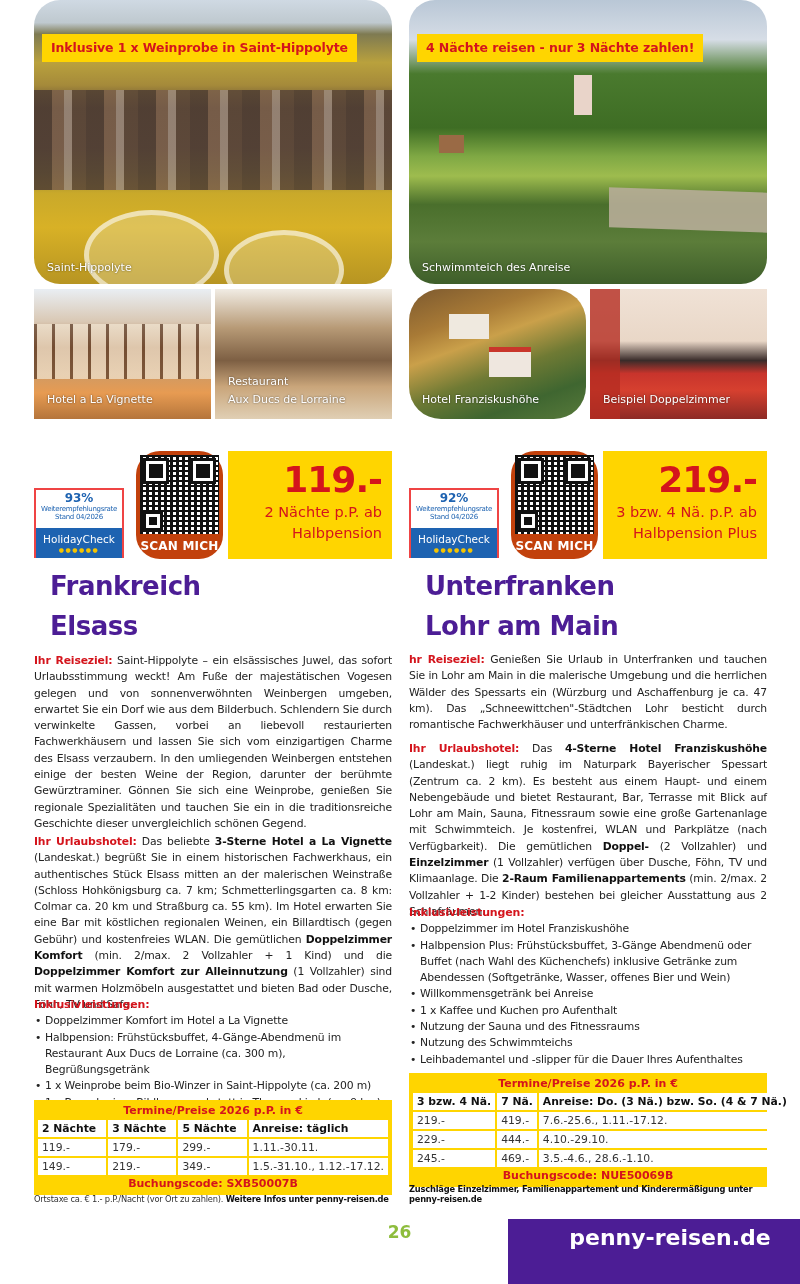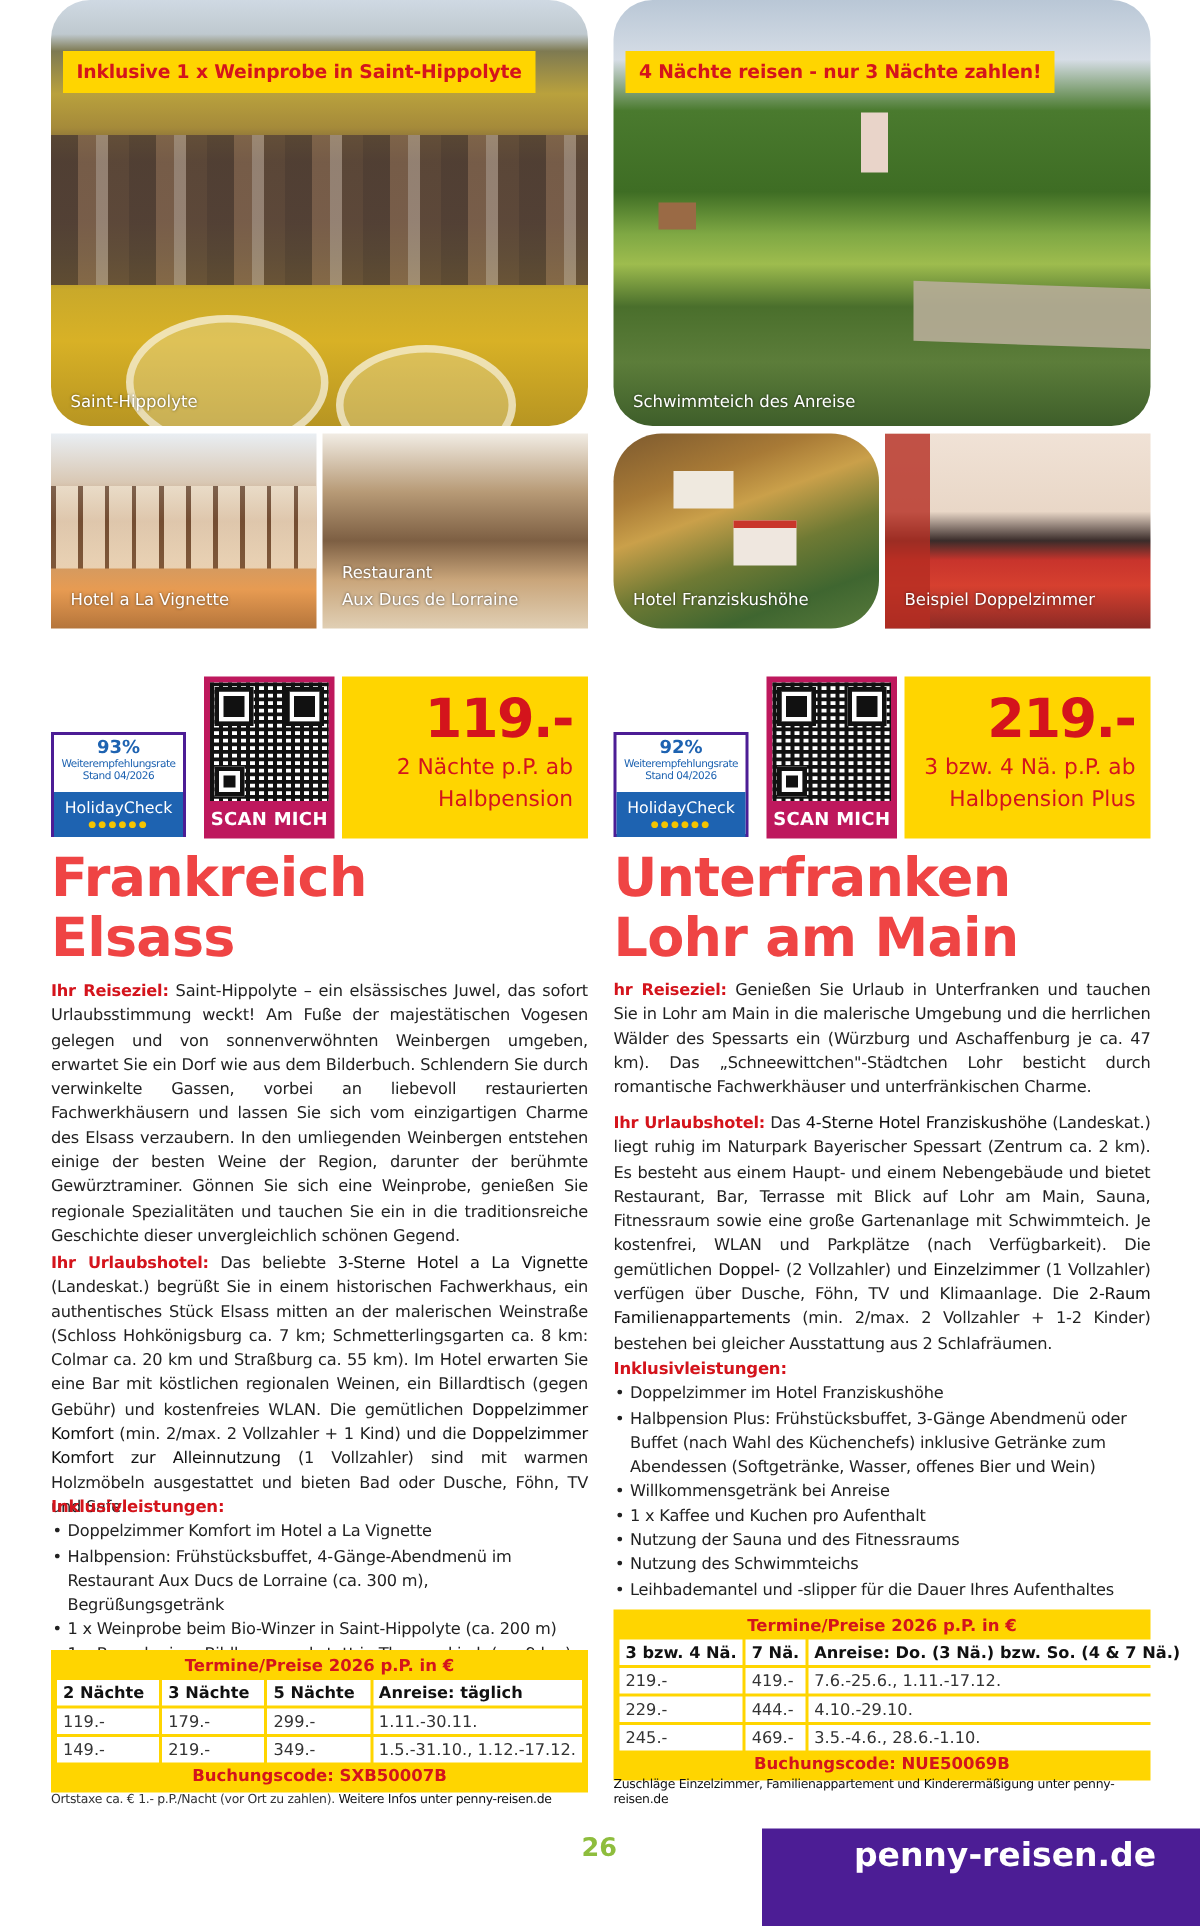--- a/index.html
+++ b/index.html
@@ -47,53 +47,53 @@
   .t-vignette::before { content:""; position:absolute; left:0; right:0; top:35px; height:55px; background: repeating-linear-gradient(90deg, #5a3a26 0 3px, #f2e7d4 3px 18px); opacity:.7; }
   .t-restaurant { background: linear-gradient(180deg, #f1ece4 0%, #b79a76 30%, #7d5f43 55%, #c9a57a 75%, #e0cfb4 100%); }
   .t-franz { background: linear-gradient(160deg, #7d5a2f 0%, #a87a36 25%, #caa04a 40%, #6f7a34 60%, #3f6630 80%, #587a3b 100%); border-radius: 32px; }
   .t-franz::before { content:""; position:absolute; left:40px; top:25px; width:40px; height:25px; background:#efe9df; }
   .t-franz::after { content:""; position:absolute; left:80px; top:58px; width:42px; height:25px; background:#efe7df; border-top:5px solid #c9362b; }
   .t-room { background: linear-gradient(180deg, #f0e2d6 0%, #e9d7c7 40%, #3a2c2a 55%, #c8342c 65%, #d6402f 78%, #8d2a25 100%); }
   .t-room::before { content:""; position:absolute; left:0; top:0; width:30px; height:100%; background:#b52d22; opacity:.8; }
 
   
   .info-row { position: absolute; top: 451px; left: 0; width: 358px; height: 108px; }
-  .hc-badge { position: absolute; left: 0; top: 37px; width: 90px; height: 70px; border: 2px solid #4c1d95; background: #fff; }
+  .hc-badge { position: absolute; left: 0; top: 37px; width: 90px; height: 70px; border: 2px solid #ef4444; background: #fff; }
   .hc-top { height: 38px; text-align: center; }
   .hc-pct { color: #1e63b1; font-weight: bold; font-size: 12px; line-height: 14px; padding-top: 1px; }
   .hc-sub { color: #1e63b1; font-size: 7px; line-height: 8px; letter-spacing: -0.3px; }
   .hc-bottom { background: #1e63b1; height: 30px; color: #fff; text-align: center; font-size: 10.5px; line-height: 14px; padding-top: 4px; }
   .hc-stars { color: #f5c400; font-size: 6px; letter-spacing: 1.5px; line-height: 7px; }
 
-  .qr { position: absolute; left: 102px; top: 0; width: 87px; height: 108px; background: #be185d; padding: 4px; }
+  .qr { position: absolute; left: 102px; top: 0; width: 87px; height: 108px; background: #c2410c; padding: 4px; border-radius: 24px; }
   .qr-code {
     width: 79px; height: 79px; background-color: #fff;
     background-image:
       linear-gradient(90deg, #111 50%, transparent 50%),
       linear-gradient(#111 50%, transparent 50%);
     background-size: 6px 6px, 5px 5px;
     position: relative;
   }
   .qr-code::before, .qr-code::after, .qr-code .finder {
     content: ""; position: absolute; width: 20px; height: 20px; border: 3px solid #111; background: #fff; box-shadow: inset 0 0 0 3px #fff, inset 0 0 0 10px #111;
   }
   .qr-code::before { left: 3px; top: 3px; }
   .qr-code::after { right: 3px; top: 3px; }
   .qr-code .finder { left: 3px; bottom: 3px; }
   .qr-label { color: #fff; font-weight: bold; font-size: 12px; text-align: center; margin-top: 5px; letter-spacing: 0.2px; }
 
   .price-box { position: absolute; left: 194px; top: 0; width: 164px; height: 108px; background: #ffd500; text-align: right; padding: 10px 10px 0 0; }
   .price { color: #d4141c; font-weight: bold; font-size: 36px; line-height: 38px; letter-spacing: -1px; }
   .price-sub { color: #d4141c; font-size: 14.5px; line-height: 21px; margin-top: 3px; }
 
-  .title { position: absolute; top: 566px; left: 0; font-family: "DejaVu Sans", sans-serif; font-weight: bold; font-size: 36px; line-height: 40px; color: #ef4444; letter-spacing: -0.5px; }
+  .title { position: absolute; top: 566px; left: 16px; font-family: "DejaVu Sans", sans-serif; font-weight: bold; font-size: 26px; line-height: 40px; color: #4c1d95; letter-spacing: -0.5px; }
 
   .body-text { position: absolute; left: 0; width: 358px; font-size: 10.8px; line-height: 16.3px; color: #222; text-align: justify; letter-spacing: -0.15px; }
   .lbl { color: #d4141c; font-weight: bold; }
-  .b { font-weight: normal; color: #111; }
+  .b { font-weight: bold; color: #111; }
 
   .incl-title { color: #d4141c; font-weight: bold; font-size: 11px; }
   .incl-list { list-style: none; font-size: 10.8px; line-height: 16.3px; letter-spacing: -0.15px; }
   .incl-list li { position: relative; padding-left: 11px; }
   .incl-list li::before { content: "•"; position: absolute; left: 1px; top: 0; }
 
   .price-table { position: absolute; left: 0; width: 358px; background: #ffd500; padding: 3px 2px 2px 2px; }
   .pt-head { color: #d4141c; font-weight: bold; font-size: 11px; text-align: center; height: 17px; line-height: 16px; }
   .pt-grid { width: 100%; border-collapse: separate; border-spacing: 2px; margin: -2px 0; }
   .pt-grid td, .pt-grid th { background: #fff; font-size: 10.8px; height: 17px; padding: 0 4px; text-align: left; white-space: nowrap; }

